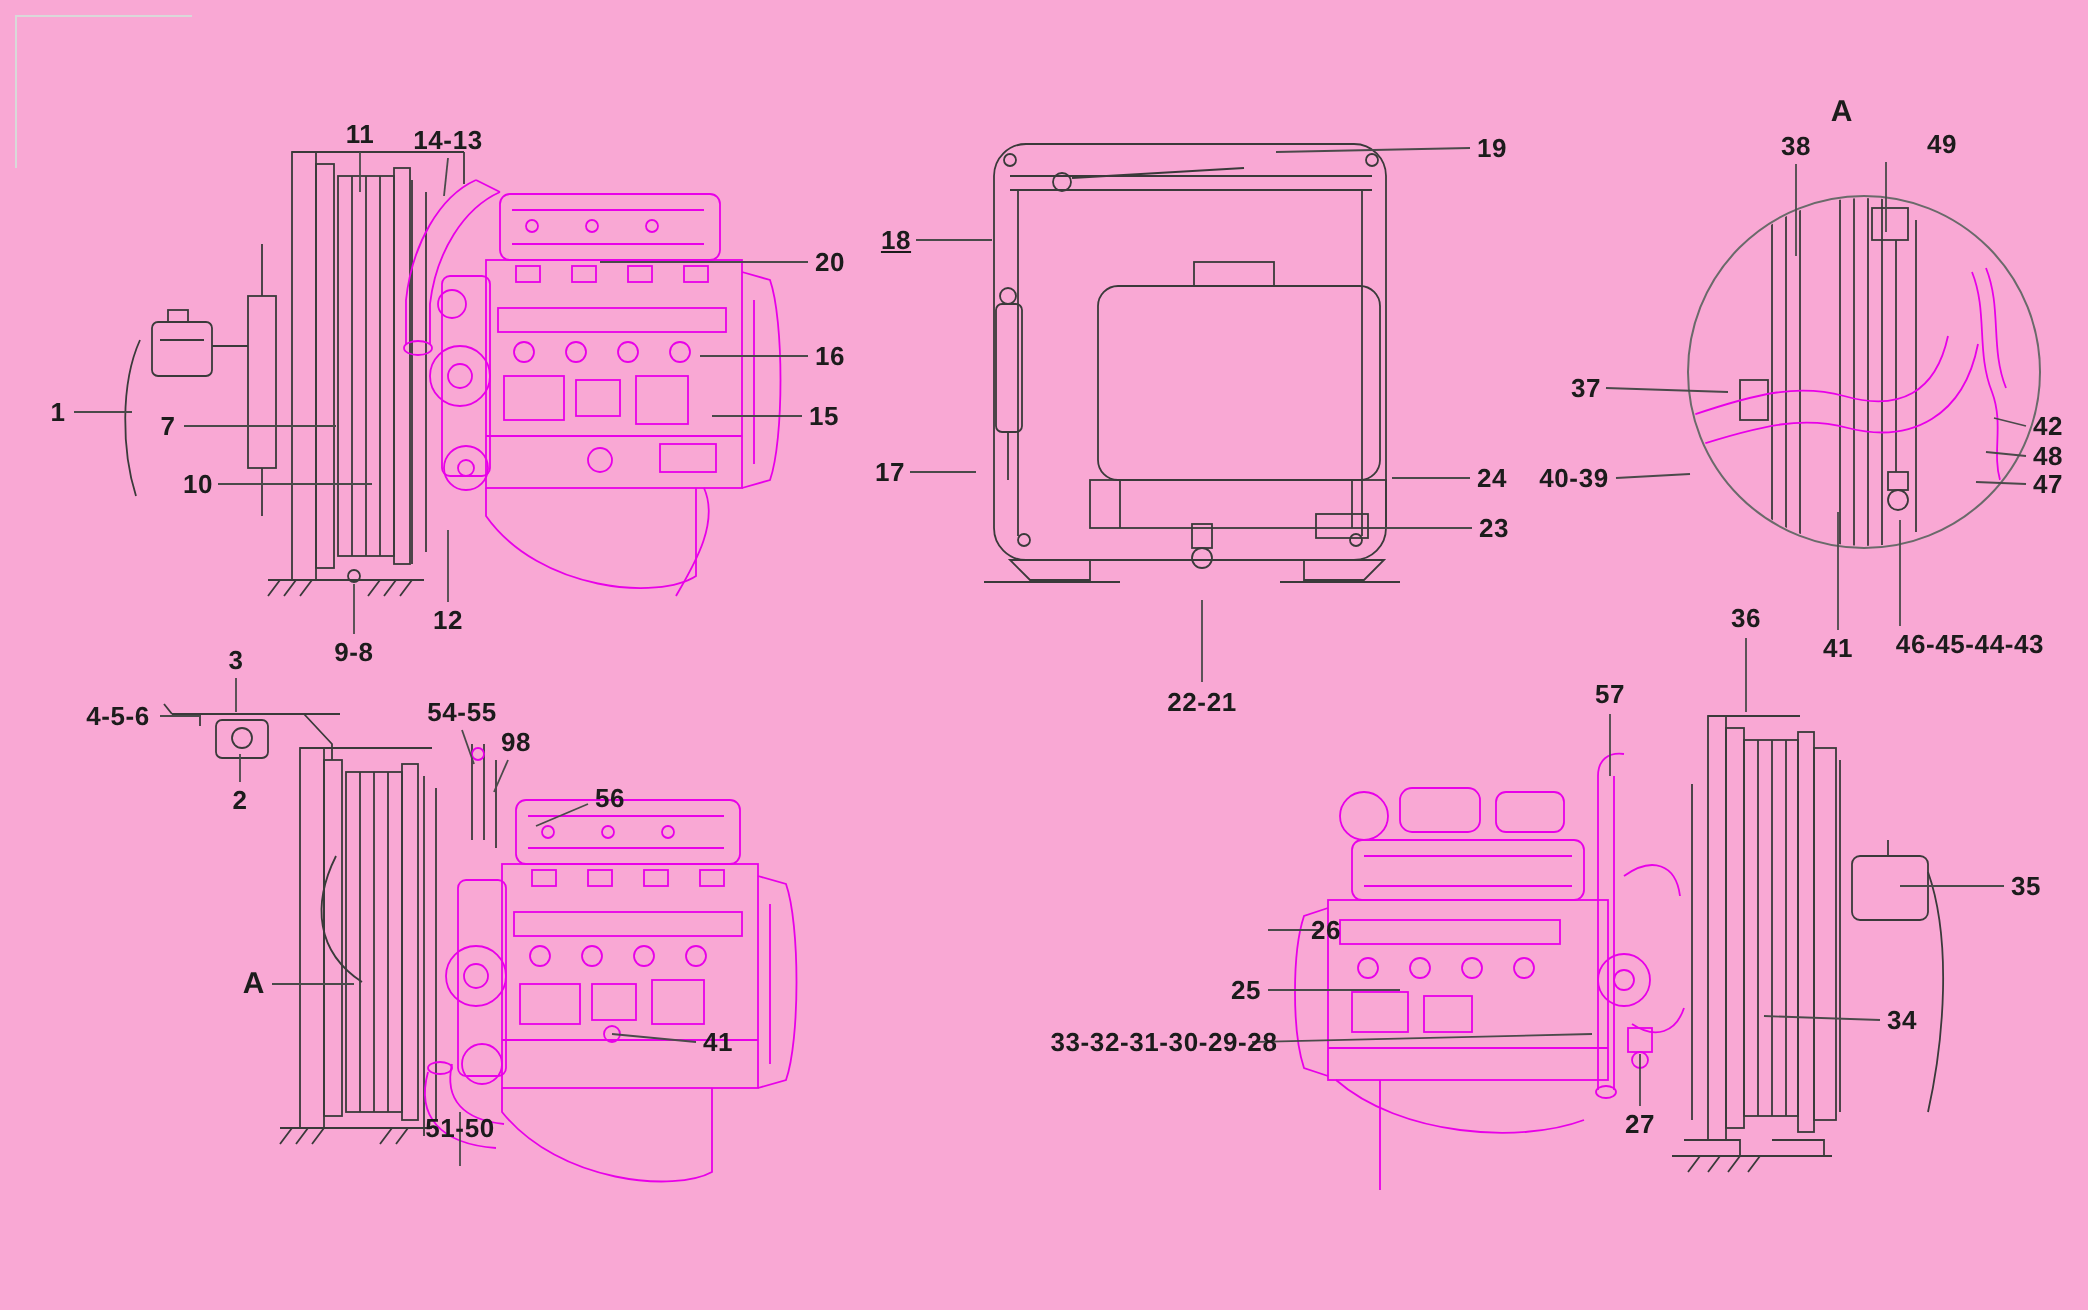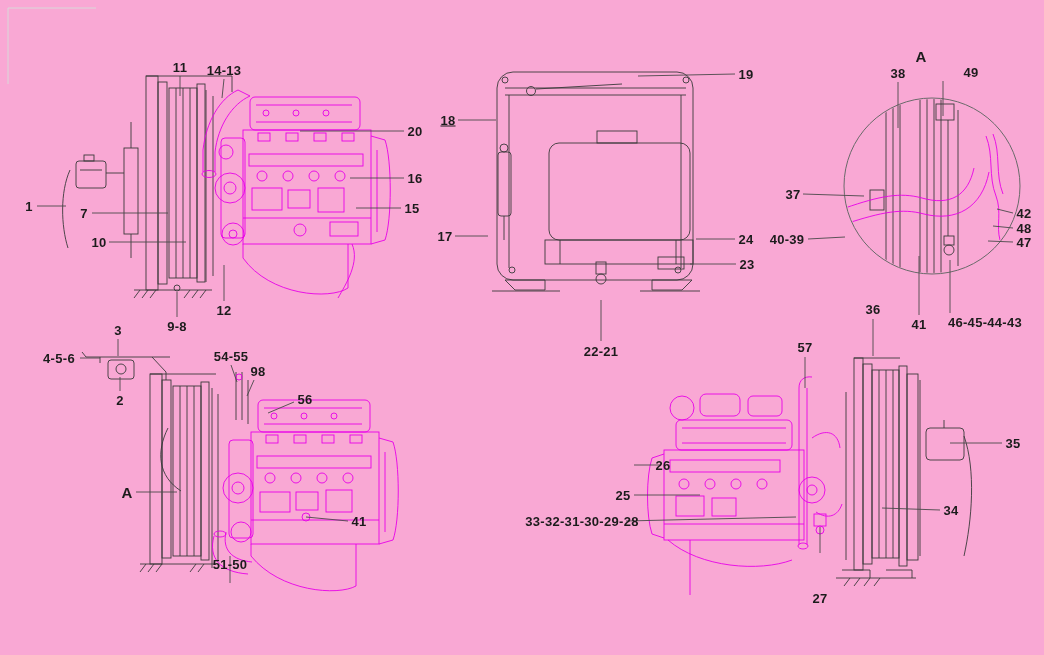--- a/index.html
+++ b/index.html
@@ -354,16 +354,16 @@
       <div class="callout section-label" style="left: 127px; top: 492px; color: rgb(28, 28, 28);">A</div>
       <div class="callout" style="left: 359px; top: 521px; color: rgb(28, 28, 28);">41</div>
       <div class="callout" style="left: 230px; top: 564px; color: rgb(28, 28, 28);">51-50</div>
       <div class="callout" style="left: 805px; top: 347px; color: rgb(28, 28, 28);">57</div>
       <div class="callout" style="left: 873px; top: 309px; color: rgb(28, 28, 28);">36</div>
       <div class="callout" style="left: 1013px; top: 443px; color: rgb(28, 28, 28);">35</div>
       <div class="callout" style="left: 623px; top: 465px; color: rgb(28, 28, 28); margin-left: 40px;">26</div>
       <div class="callout" style="left: 623px; top: 495px; color: rgb(28, 28, 28);">25</div>
       <div class="callout" style="left: 582px; top: 521px; color: rgb(28, 28, 28);">33-32-31-30-29-28</div>
       <div class="callout" style="left: 951px; top: 510px; color: rgb(28, 28, 28);">34</div>
-      <div class="callout" style="left: 820px; top: 562px; color: rgb(28, 28, 28); margin-top: 36px;">27</div>
+      <div class="callout" style="left: 820px; top: 562px; color: rgb(28, 28, 28);">27</div>
     </div>
 
 </div>
 
 </body></html>

